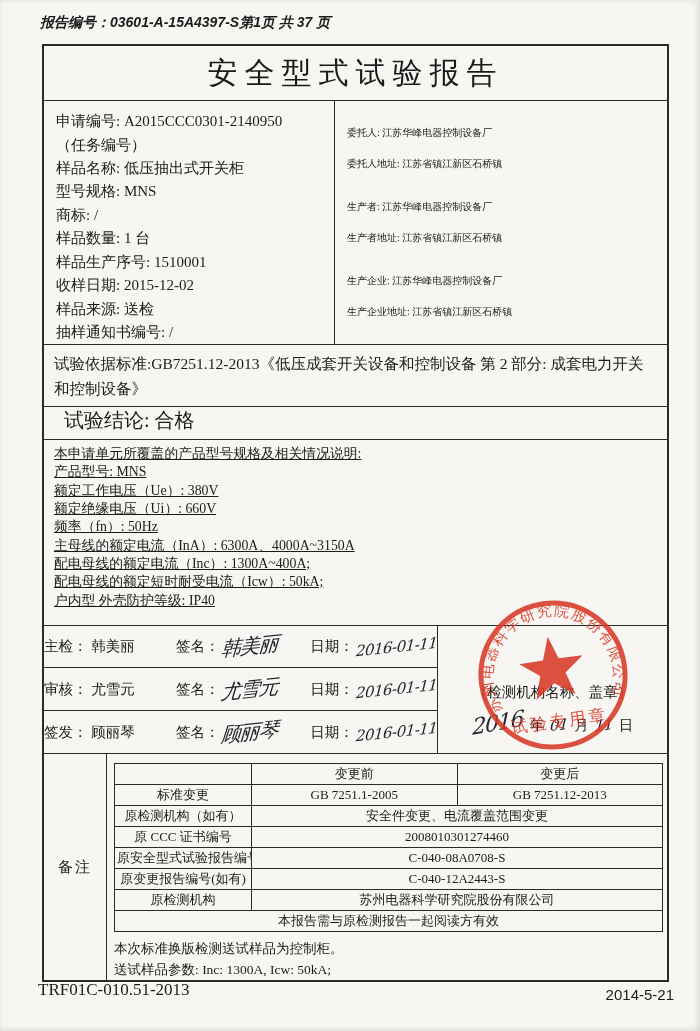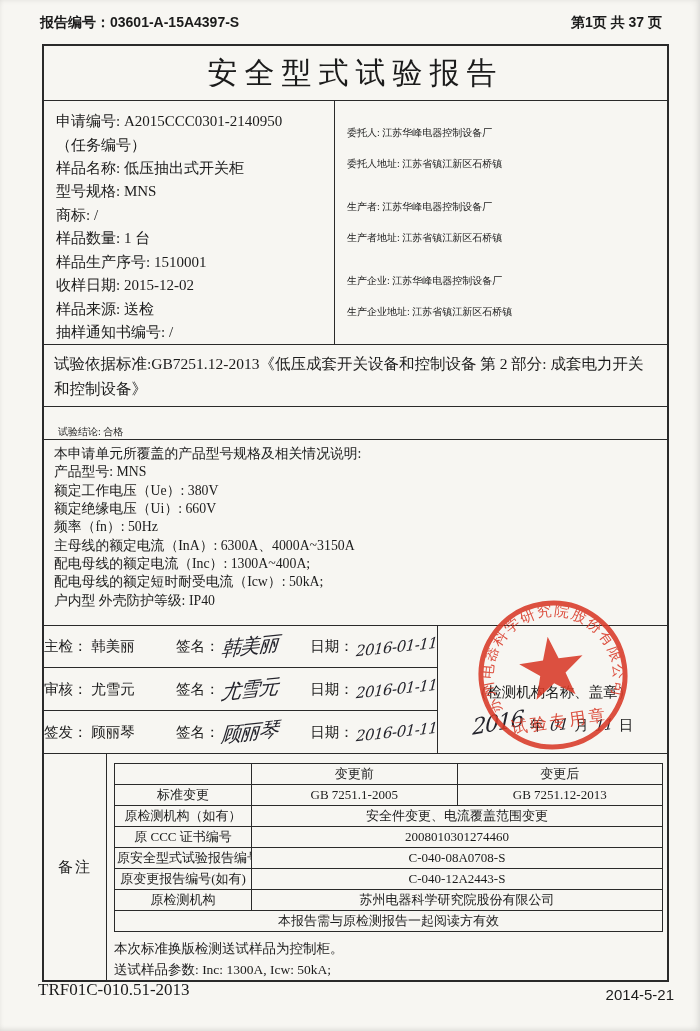--- a/index.html
+++ b/index.html
@@ -5,41 +5,41 @@
   * { margin:0; padding:0; box-sizing:border-box; }
   html,body { background:#e9e7e2; }
   .page {
     position:relative; width:700px; height:1031px; margin:0 auto;
     background:#f7f6f2; color:#1b1b1b;
     font-family:"Liberation Serif","DejaVu Serif",serif;
     overflow:hidden;
     box-shadow:inset -3px 0 6px rgba(0,0,0,.08), inset 0 -2px 5px rgba(0,0,0,.06);
   }
   
-  .top-bar { position:absolute; left:40px; right:38px; top:14px;
-    display:flex; justify-content:space-between; align-items:baseline;
-    font-family:"Liberation Sans","DejaVu Sans",sans-serif; font-weight:bold; font-size:14px; }
+  .top-bar { position:absolute; left:40px; right:28px; top:14px;
+    display:flex; justify-content:flex-start; align-items:baseline;
+    font-family:"Liberation Sans","DejaVu Sans",sans-serif; font-weight:bold; font-size:14px;font-style:italic; }
   
   .doc { position:absolute; left:42px; top:44px; width:627px; height:938px;
     border:2px solid #2a2a2a; display:flex; flex-direction:column; background:transparent; }
   .sec { border-bottom:1.5px solid #2a2a2a; }
   .sec:last-child { border-bottom:none; }
 
   .title-sec { height:56px; display:flex; align-items:center; justify-content:center;
     font-size:30px; letter-spacing:7px; font-weight:500; }
 
   .info-sec { height:247px; display:flex; }
   .info-left { width:291px; border-right:1.5px solid #2a2a2a; padding:9px 4px 0 12px;
     font-size:15px; line-height:23.4px; }
   .info-right { flex:1; padding:16px 4px 0 12px; font-size:10px; line-height:31px; }
   .info-group { margin-bottom:12px; }
 
   .basis-sec { height:62px; padding:6px 10px 0 10px; font-size:15.5px; line-height:25px; }
-  .conclusion-sec { height:34px; display:flex; align-items:flex-end; padding-left:14px; font-size:10px; }
-  .specs-sec { height:188px; padding:5px 8px 0 10px; font-size:13.8px; line-height:18.3px; }
+  .conclusion-sec { height:34px; display:flex; align-items:flex-start; padding-left:20px; font-size:20px; }
+  .specs-sec { height:188px; padding:5px 8px 0 10px; font-size:13.8px; line-height:18.3px;text-decoration:underline; }
 
   .sign-sec { height:130px; display:flex; }
   .sign-rows { width:394px; border-right:1.5px solid #2a2a2a; display:flex; flex-direction:column; }
   .sign-row { flex:1; border-bottom:1.5px solid #2a2a2a; display:flex; align-items:center;
     font-size:14.5px; }
   .sign-row:last-child { border-bottom:none;justify-content:space-between; }
   .sr-role { width:48px; } .sr-name { width:86px; }
   .sr-siglabel { width:46px; } .sr-sig { width:90px; }
   .sr-datelabel { width:46px; } .sr-date { flex:1; }
 

